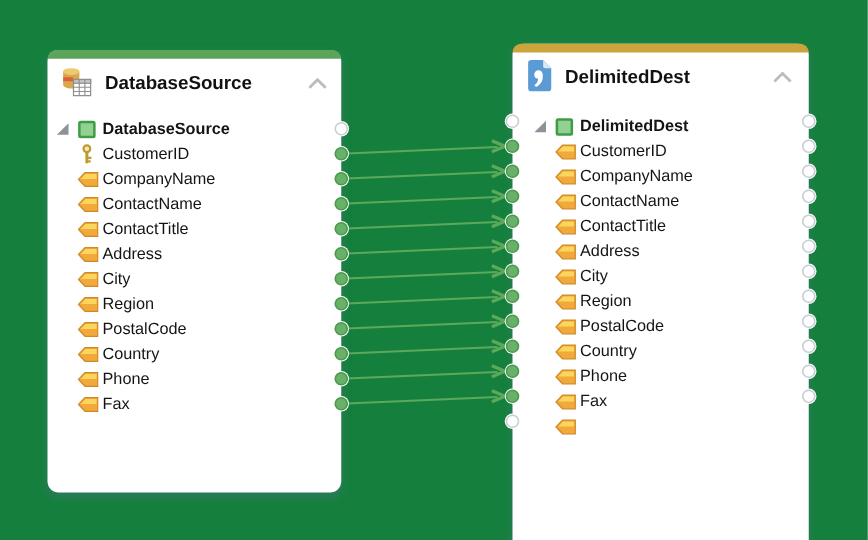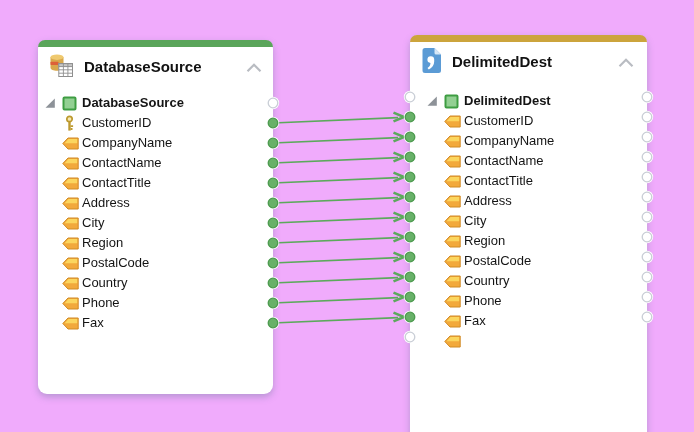--- a/index.html
+++ b/index.html
@@ -23,21 +23,21 @@
   .row .exp{width:18px;display:flex;align-items:center}
   .row .icon-slot{width:20px;display:flex;align-items:center}
   .row .flabel{line-height:20px}
   .row.root .flabel{font-weight:bold}
   #wires{position:absolute;left:0;top:0;z-index:5;pointer-events:none}
   #wires [data-interactable="true"]{pointer-events:auto;cursor:pointer}
 </style>
 </head>
 <body>
 
-<div id="canvas" data-interactable="false" style="background: #f0abfc;">
+<div id="canvas" data-interactable="false" style="background: #15803d;">
 
   <div class="node" id="node-src" data-interactable="true" style="left:38px;top:40px;width:235px;height:354px">
     <div class="accent" data-interactable="false" style="background: rgb(90, 165, 90);"></div>
     <div class="hicon" style="left:10px;top:12px" data-interactable="false">
       <svg width="27" height="27" viewBox="0 0 27 27">
         <path d="M2.5 5.2 v10.6 c0 1.7 2.9 3 6.5 3 s6.5 -1.3 6.5 -3 V5.2" fill="#d9a84b"></path>
         <ellipse cx="9" cy="5.2" rx="6.5" ry="2.7" fill="#efc96f"></ellipse>
         <rect x="2.5" y="9.8" width="8" height="3.1" rx="0.6" fill="#dd6038"></rect>
         <rect x="10.8" y="11.6" width="13.7" height="12.9" fill="#ffffff" stroke="#8f8f8f"></rect>
         <rect x="10.8" y="11.6" width="13.7" height="3" fill="#c6c6c6" stroke="#8f8f8f"></rect>

